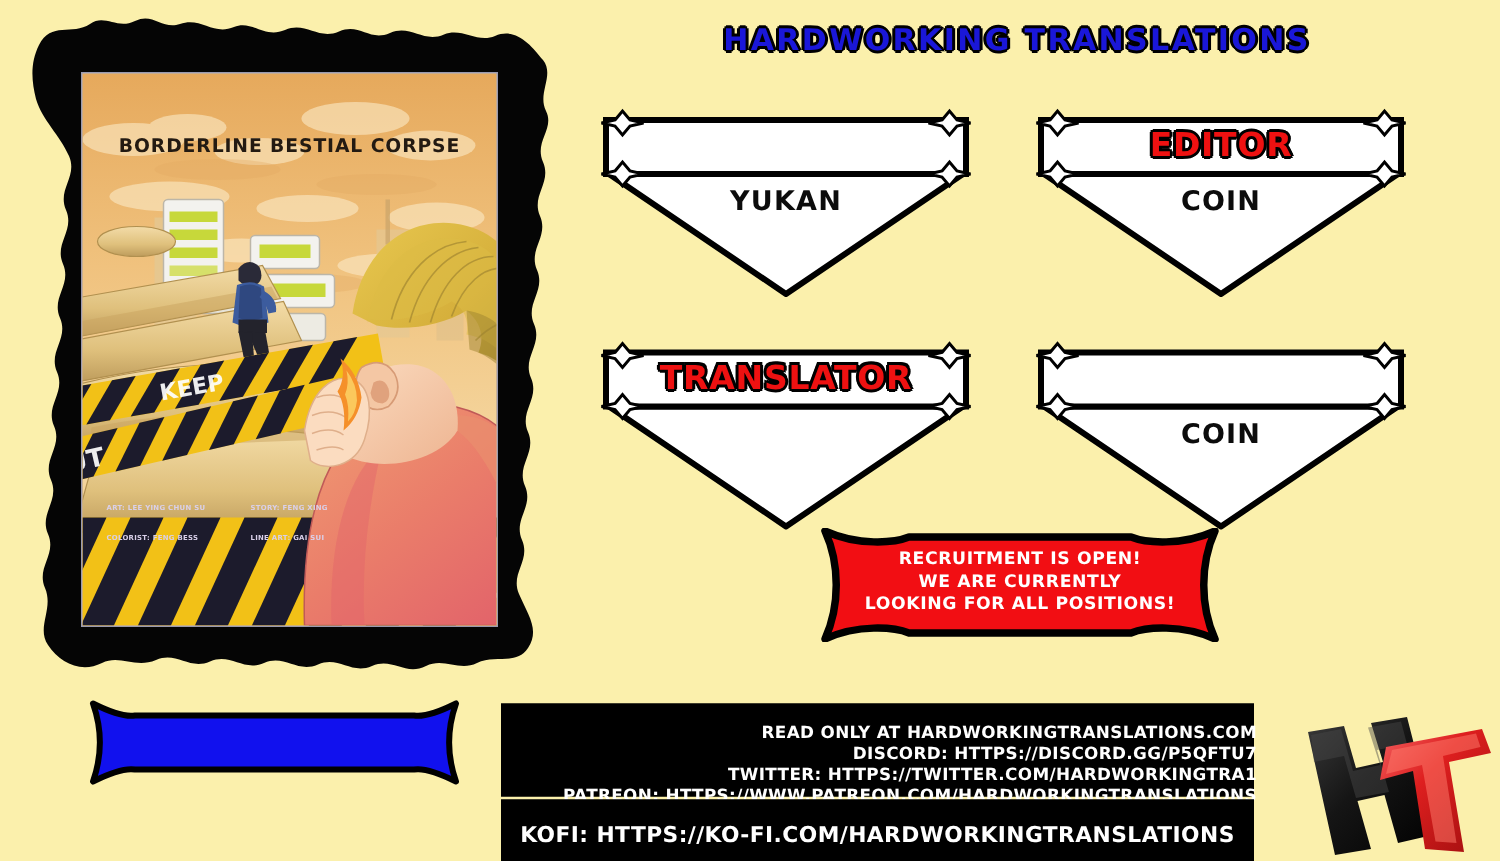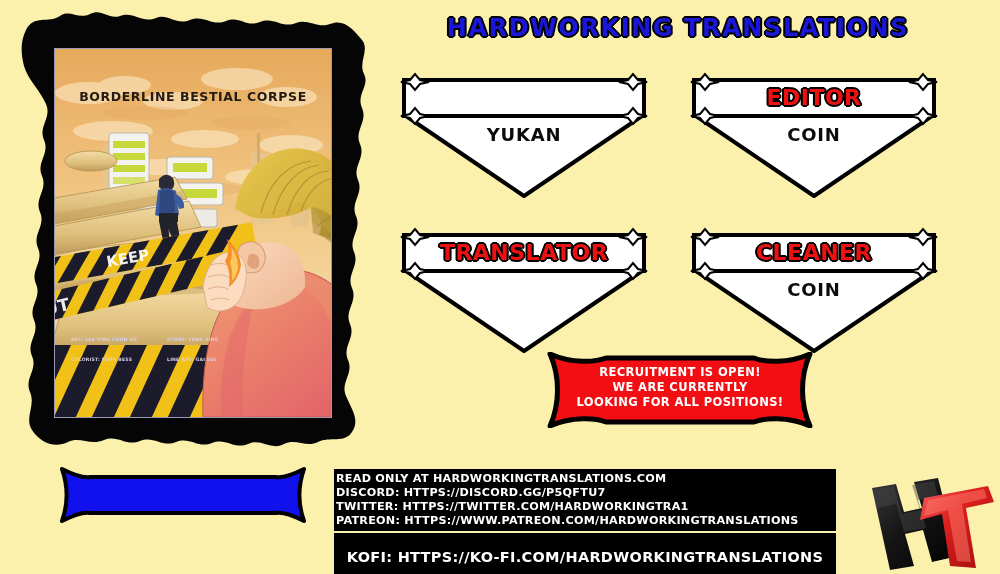--- a/index.html
+++ b/index.html
@@ -71,21 +71,21 @@
     white-space: nowrap;
   }
 
   
   #site-title {
     position: absolute;
     left: 393px; top: 14px;
     width: 570px;
     text-align: center;
     font-family: "DejaVu Sans", sans-serif;
-    font-size: 24px;
+    font-size: 20px;
     font-weight: bold;
     letter-spacing: 1.6px;
     color: #1a17d8;
     -webkit-text-stroke: 1.6px #000;
     paint-order: stroke fill;
     text-shadow:
       -1px -1px 0 #000, 1px -1px 0 #000,
       -1px  1px 0 #000, 1px  1px 0 #000,
       -2px 0 0 #000, 2px 0 0 #000,
       0 -2px 0 #000, 0 2px 0 #000;
@@ -181,23 +181,23 @@
   #links-box {
     position: absolute;
     left: 334px; top: 469px;
     width: 502px; height: 62px;
     background: #000000;
     border: 2px solid #000;
     box-sizing: border-box;
   }
   #links-text {
     position: absolute;
-    left: 0; top: 1px;
+    left: 0; top: 11px;
     width: 502px;
-    text-align: left;
+    text-align: right;
     font-family: "DejaVu Sans", sans-serif;
     font-size: 11.2px;
     font-weight: bold;
     line-height: 14px;
     letter-spacing: 0.25px;
     color: #ffffff;
     white-space: pre-line;
   }
   #kofi-box {
     position: absolute;
@@ -502,21 +502,20 @@
     <svg viewBox="0 0 256 128" width="256" height="128">
       <path d="M 10,44 L 128,124 L 246,44 Z" fill="#ffffff" stroke="#000" stroke-width="4" stroke-linejoin="round"></path>
       <rect x="8" y="8" width="240" height="36" fill="#ffffff" stroke="#000" stroke-width="4"></rect>
       <g fill="#ffffff" stroke="#000" stroke-width="2">
         <path d="M 14,8 l 5,-6 l 5,6 l 9,2 l -9,2 l -5,6 l -5,-6 l -9,-2 Z"></path>
         <path d="M 232,8 l 5,-6 l 5,6 l 9,2 l -9,2 l -5,6 l -5,-6 l -9,-2 Z"></path>
         <path d="M 14,42 l 5,-6 l 5,6 l 9,2 l -9,2 l -5,6 l -5,-6 l -9,-2 Z"></path>
         <path d="M 232,42 l 5,-6 l 5,6 l 9,2 l -9,2 l -5,6 l -5,-6 l -9,-2 Z"></path>
       </g>
     </svg>
-    <div class="role">CLEANER</div>
     <div class="person">COIN</div>
   </div>
 
   <div id="recruit-banner">
     <svg viewBox="0 0 268 76" width="268" height="76">
       <path d="M 4,2 C 26,12 50,10 60,6 L 208,6 C 218,10 242,12 264,2
                C 254,24 254,52 264,74 C 242,64 218,66 208,70 L 60,70
                C 50,66 26,64 4,74 C 14,52 14,24 4,2 Z" fill="#F20E13" stroke="#000" stroke-width="5" stroke-linejoin="round"></path>
     </svg>
     <div id="recruit-text">RECRUITMENT IS OPEN!

